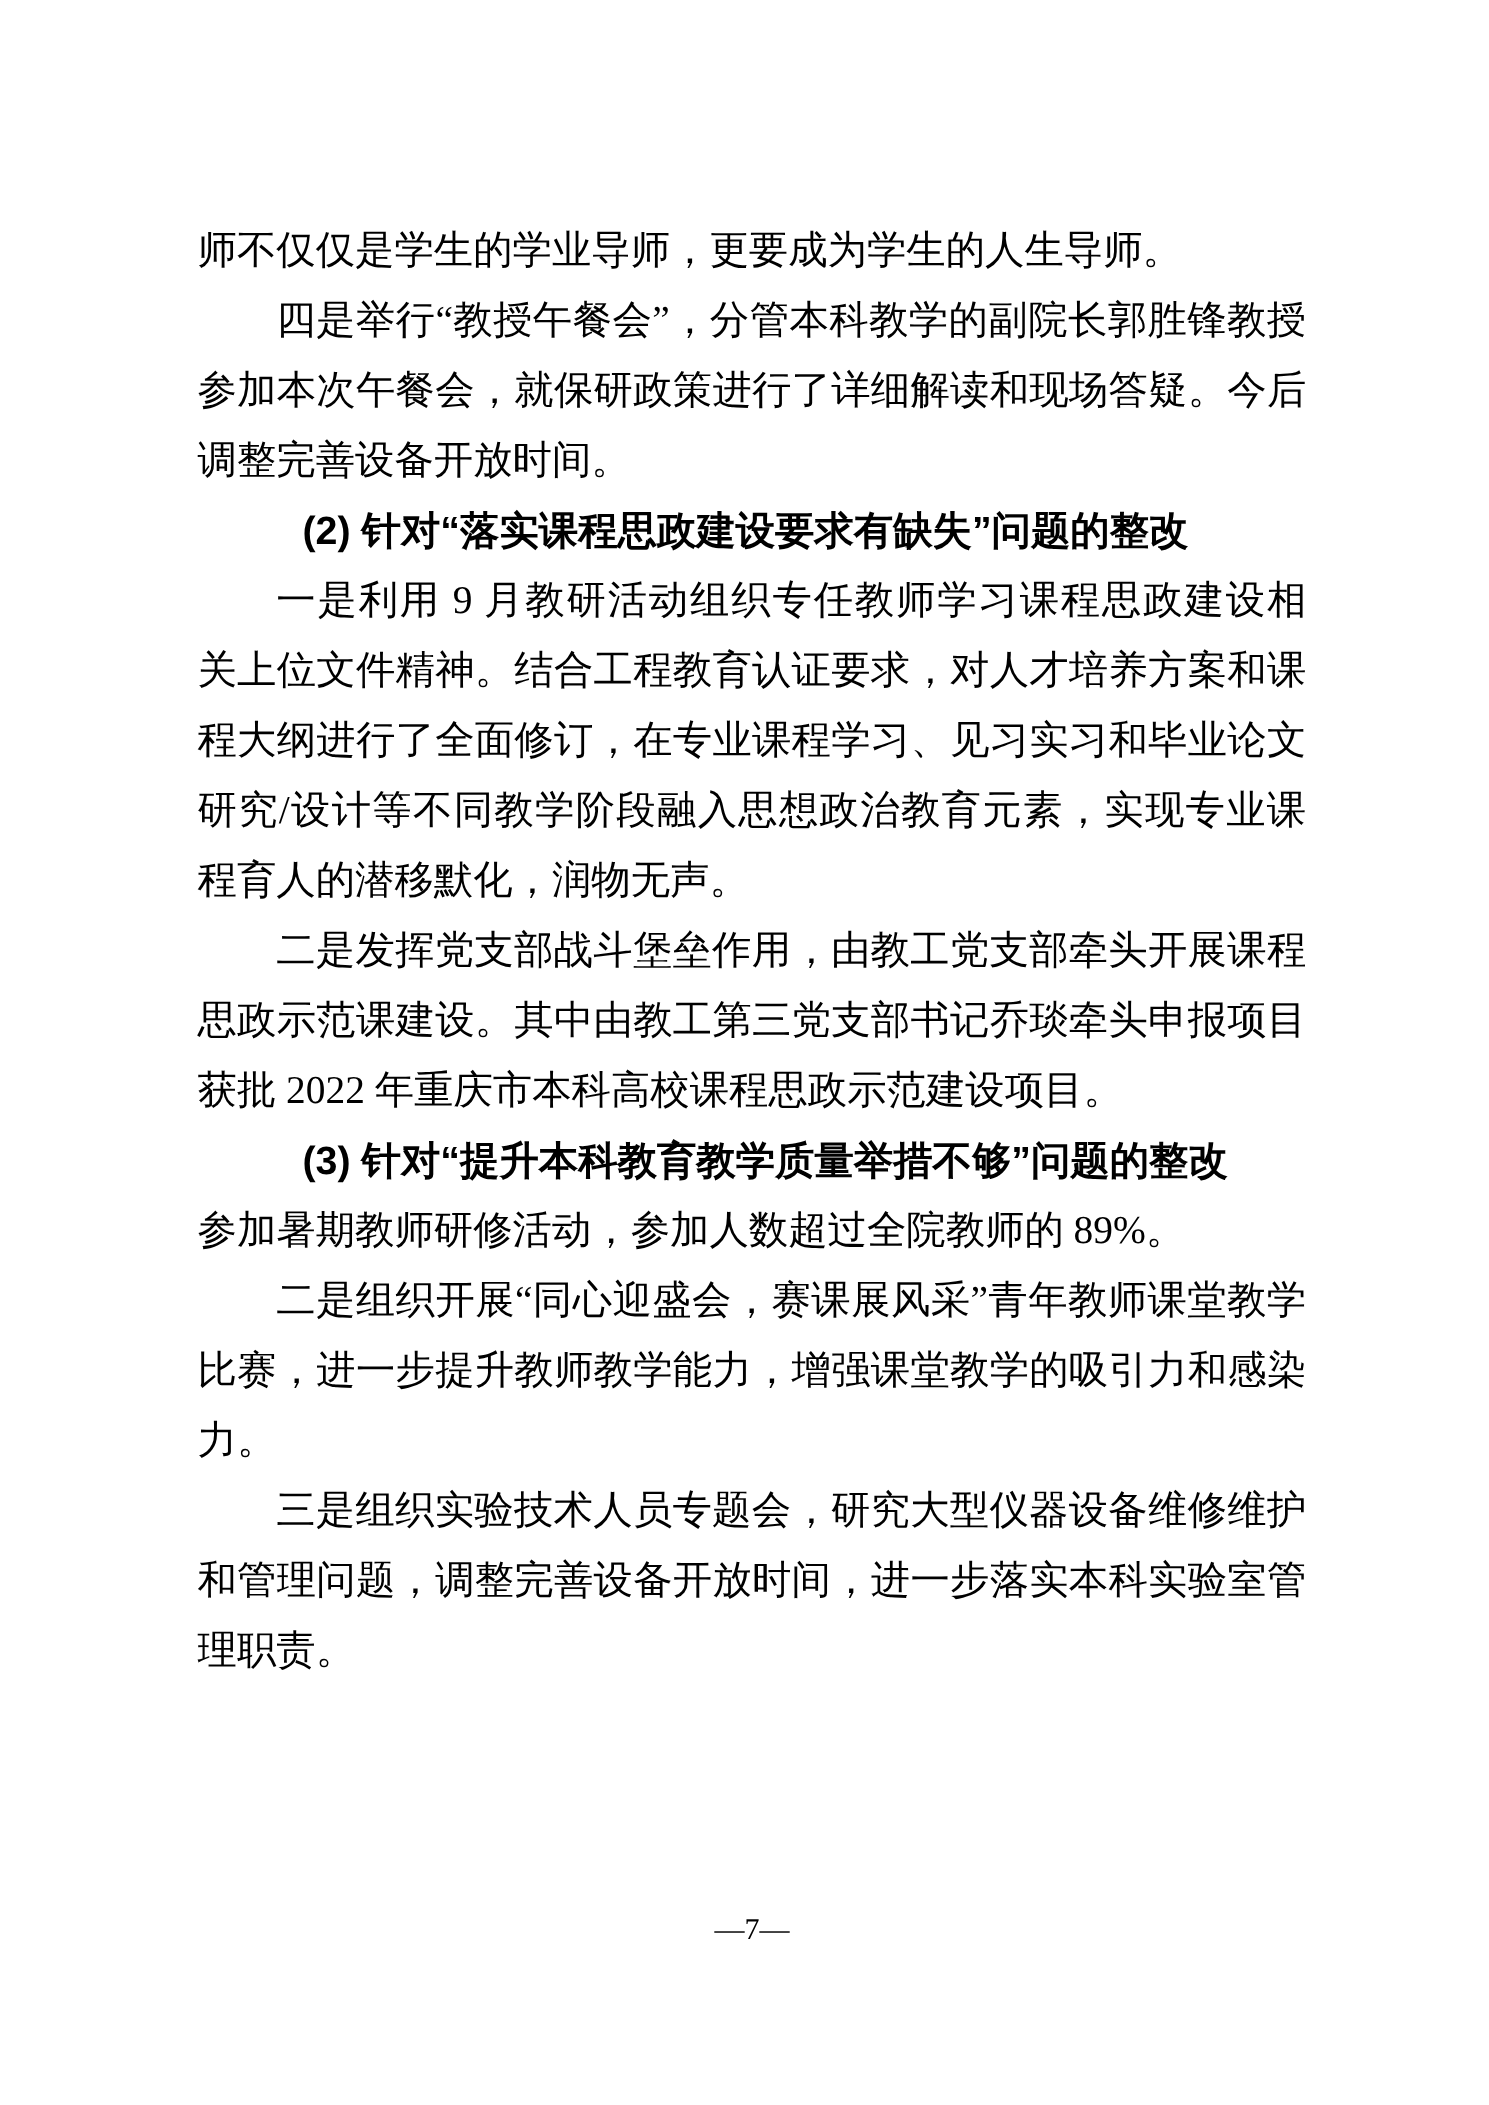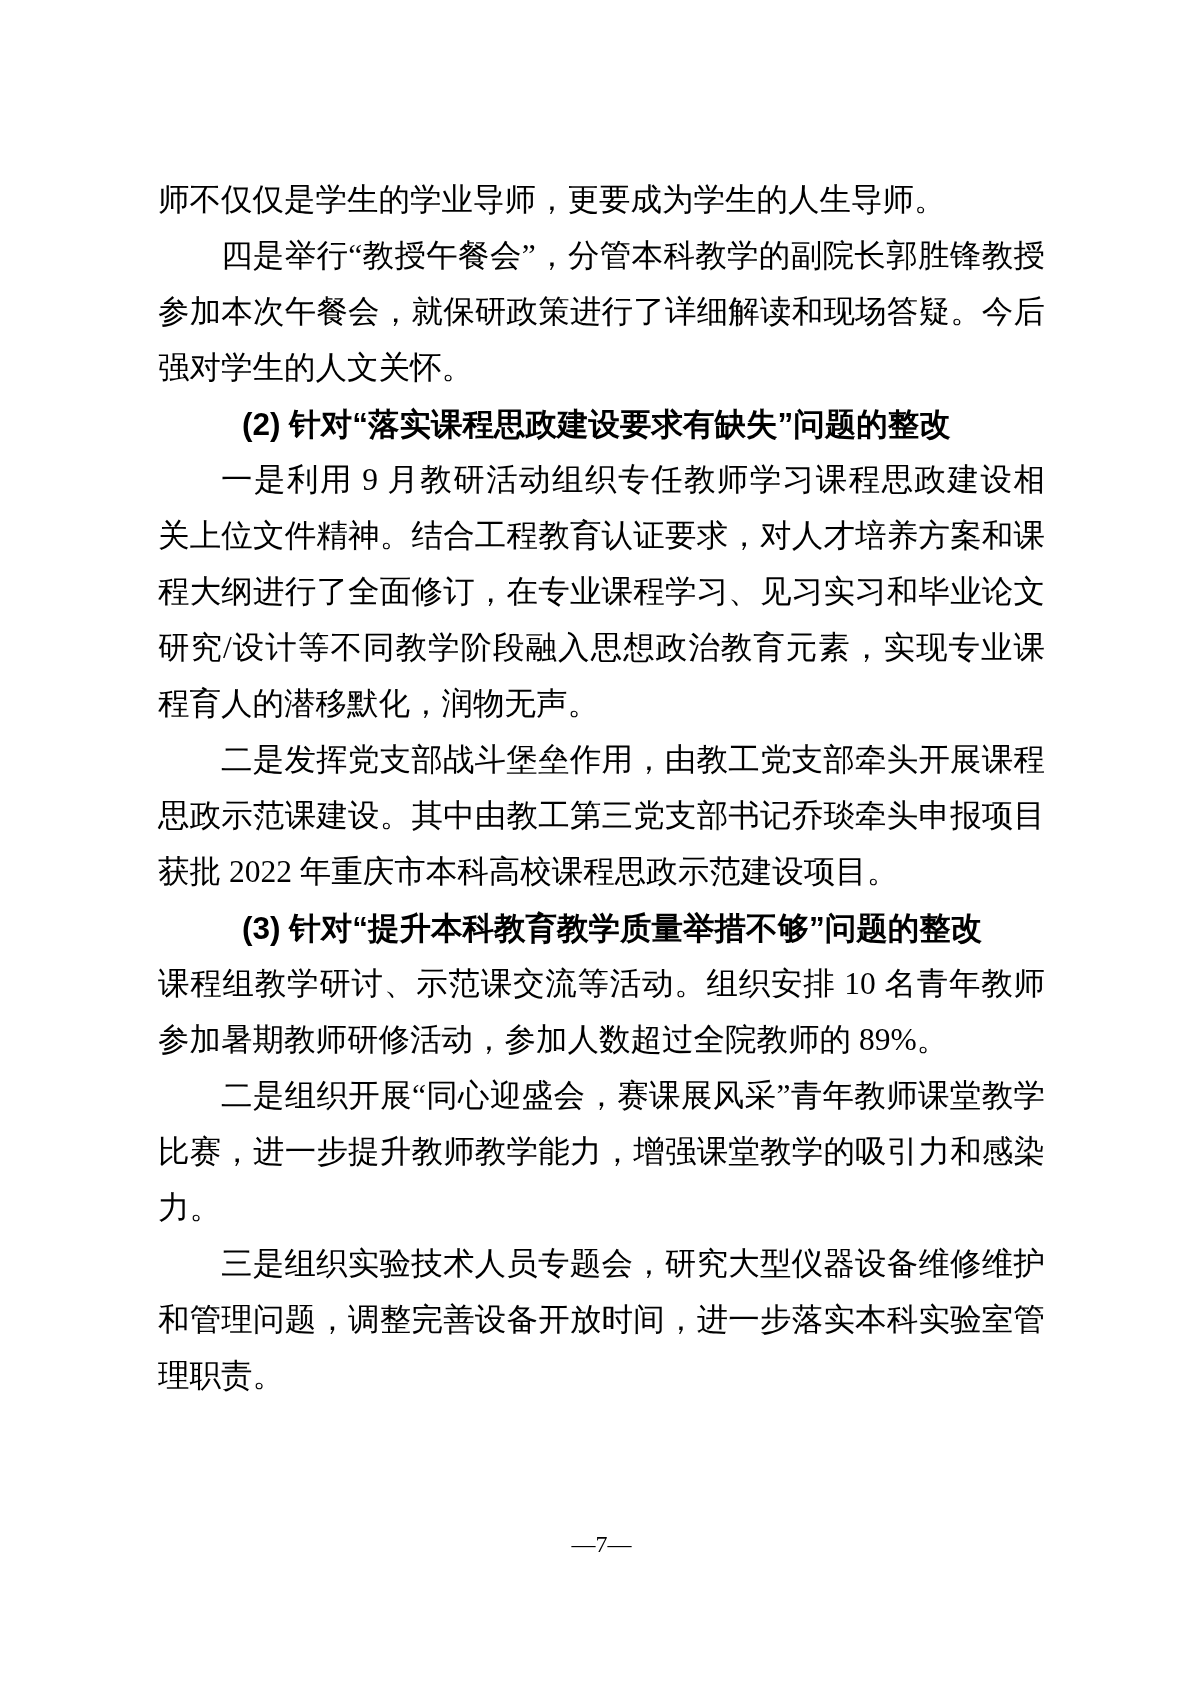--- a/index.html
+++ b/index.html
@@ -59,32 +59,31 @@
   }
 </style>
 </head>
 <body>
 
 <div class="page">
   <div class="text-column">
     <div class="line">师不仅仅是学生的学业导师，更要成为学生的人生导师。</div>
     <div class="line j ind">四是举行“教授午餐会”，分管本科教学的副院长郭胜锋教授</div>
     <div class="line j">参加本次午餐会，就保研政策进行了详细解读和现场答疑。今后</div>
-    <div class="line">强对学生的人文关怀。</div>
+    <div class="line">调整完善设备开放时间。</div>
     <div class="line head">(2) 针对“落实课程思政建设要求有缺失”问题的整改</div>
     <div class="line j ind">一是利用 9 月教研活动组织专任教师学习课程思政建设相</div>
     <div class="line j">关上位文件精神。结合工程教育认证要求，对人才培养方案和课</div>
     <div class="line j">程大纲进行了全面修订，在专业课程学习、见习实习和毕业论文</div>
     <div class="line j">研究/设计等不同教学阶段融入思想政治教育元素，实现专业课</div>
     <div class="line">程育人的潜移默化，润物无声。</div>
     <div class="line j ind">二是发挥党支部战斗堡垒作用，由教工党支部牵头开展课程</div>
     <div class="line j">思政示范课建设。其中由教工第三党支部书记乔琰牵头申报项目</div>
     <div class="line">获批 2022 年重庆市本科高校课程思政示范建设项目。</div>
     <div class="line head">(3) 针对“提升本科教育教学质量举措不够”问题的整改</div>
-    <div class="line j">课程组教学研讨、示范课交流等活动。组织安排 10 名青年教师</div>
     <div class="line">参加暑期教师研修活动，参加人数超过全院教师的 89%。</div>
     <div class="line j ind">二是组织开展“同心迎盛会，赛课展风采”青年教师课堂教学</div>
     <div class="line j">比赛，进一步提升教师教学能力，增强课堂教学的吸引力和感染</div>
     <div class="line">力。</div>
     <div class="line j ind">三是组织实验技术人员专题会，研究大型仪器设备维修维护</div>
     <div class="line j">和管理问题，调整完善设备开放时间，进一步落实本科实验室管</div>
     <div class="line">理职责。</div>
   </div>
 
   <div class="page-footer">—7—</div>

